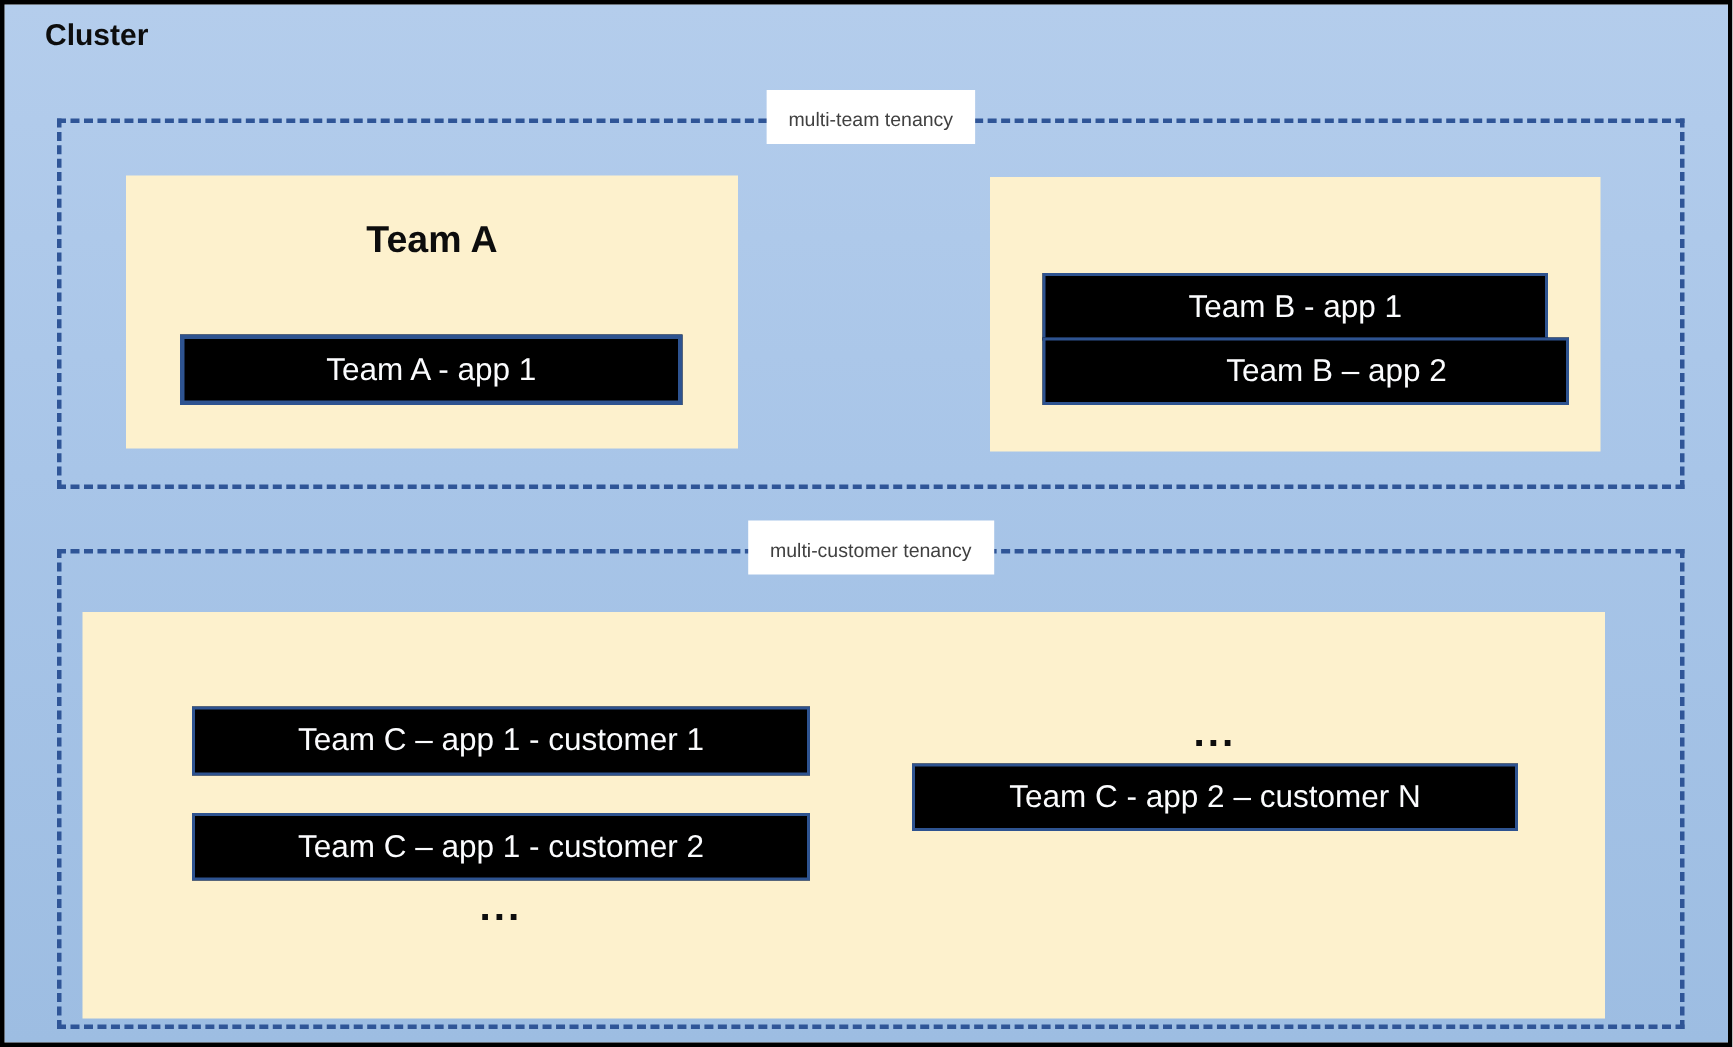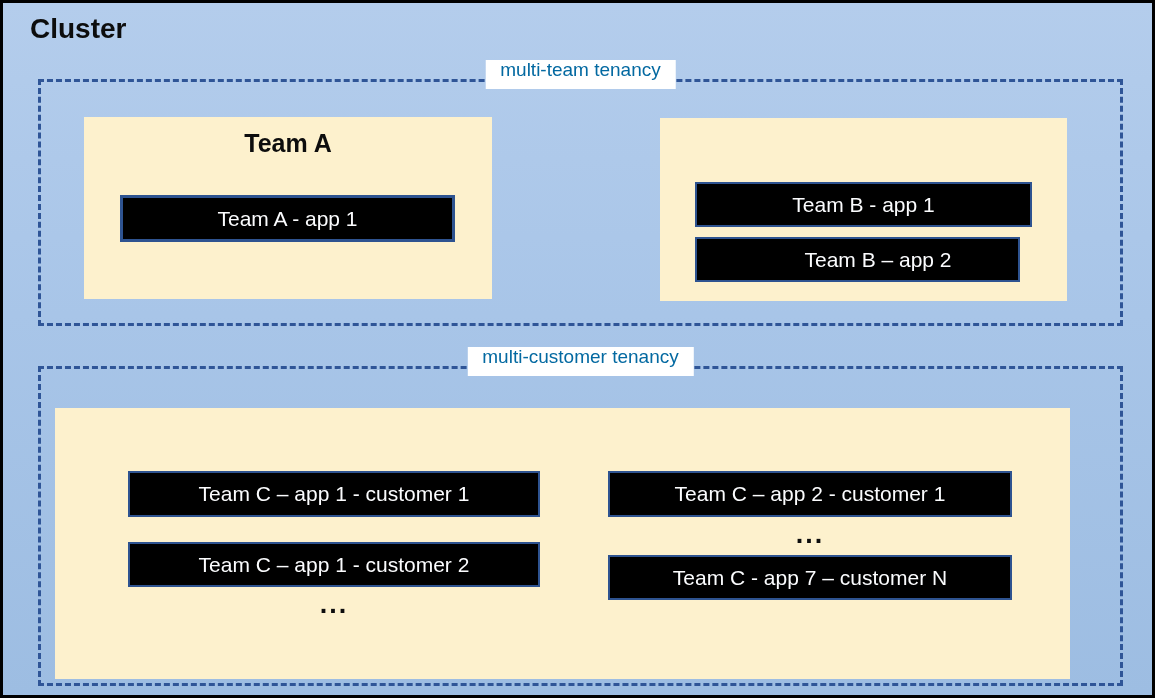--- a/index.html
+++ b/index.html
@@ -12,76 +12,76 @@
     border: 3px solid #000000;
     background: linear-gradient(to bottom, #b4cdec 0%, #a8c5e8 45%, #9dbde2 100%);
     font-family: "Liberation Sans", "DejaVu Sans", sans-serif;
     overflow: hidden;
   }
 
   .cluster-title {
     position: absolute;
     left: 27px;
     top: 10px;
-    font-size: 28px;
+    font-size: 20px;
     font-weight: bold;
     color: #0d0d0d;
   }
 
   .dash-box {
     position: absolute;
     border: 3px dashed #2f5597;
   }
   .dash-box.team-tenancy    { left: 35px; top: 76px;  width: 1085px; height: 247px; }
   .dash-box.customer-tenancy{ left: 35px; top: 363px; width: 1085px; height: 320px; }
 
   .tenancy-label {
     position: absolute;
     top: -22px;
     left: 50%;
     transform: translateX(-50%);
     background: #ffffff;
-    color: #0369a1;
-    font-size: 19px;
+    color: #404040;
+    font-size: 13px;
     line-height: 1;
-    padding: 0 15px 10px 15px;
+    padding: 13px 15px 10px 15px;
     white-space: nowrap;
   }
 
   .team-panel {
     position: absolute;
     background: #fdf1cd;
   }
   .team-panel.team-a { left: 81px;  top: 114px; width: 408px;  height: 182px; }
   .team-panel.team-b { left: 657px; top: 115px; width: 407px;  height: 183px; }
   .team-panel.team-c { left: 52px;  top: 405px; width: 1015px; height: 271px; }
 
   .team-title {
-    margin-top: 12px;
+    margin-top: 29px;
     text-align: center;
     font-size: 25px;
     font-weight: bold;
     color: #0d0d0d;
   }
 
   .app-box {
     position: absolute;
     background: #000000;
     border: 2px solid #2e5390;
     color: #fbfcfe;
     font-size: 21px;
     display: flex;
     align-items: center;
     justify-content: center;
     text-align: center;
     white-space: nowrap;
   }
-  .team-a .app-box { left: 36px; top: 78px; width: 335px; height: 47px; border-width: 3px; }
+  .team-a .app-box { left: 36px; top: 106px; width: 335px; height: 47px; border-width: 3px; }
   .team-b .app-box.b-app-1 { left: 35px; top: 64px;  width: 337px; height: 45px; }
-  .team-b .app-box.b-app-2 { left: 35px; top: 119px; width: 325px; height: 45px; padding-left: 41px; }
+  .team-b .app-box.b-app-2 { left: 35px; top: 107px; width: 351px; height: 45px; padding-left: 41px; }
 
   .tc-col {
     position: absolute;
     top: 63px;
     display: flex;
     flex-direction: column;
   }
   .tc-col.col-1 { left: 73px;  width: 412px; }
   .tc-col.col-2 { left: 553px; width: 404px; }
 
@@ -130,19 +130,18 @@
 
   <div class="team-panel team-c">
 
     <div class="tc-col col-1">
       <div class="app-box row-1">Team C – app 1 - customer 1</div>
       <div class="app-box row-2">Team C – app 1 - customer 2</div>
       <div class="dots">...</div>
     </div>
 
     <div class="tc-col col-2">
-      <div class="app-box row-1">Team C – app 2 - customer 1</div>
       <div class="dots">...</div>
-      <div class="app-box row-n">Team C - app 7 – customer N</div>
+      <div class="app-box row-n">Team C - app 2 – customer N</div>
     </div>
   </div>
 
 </div>
 
 </body></html>

